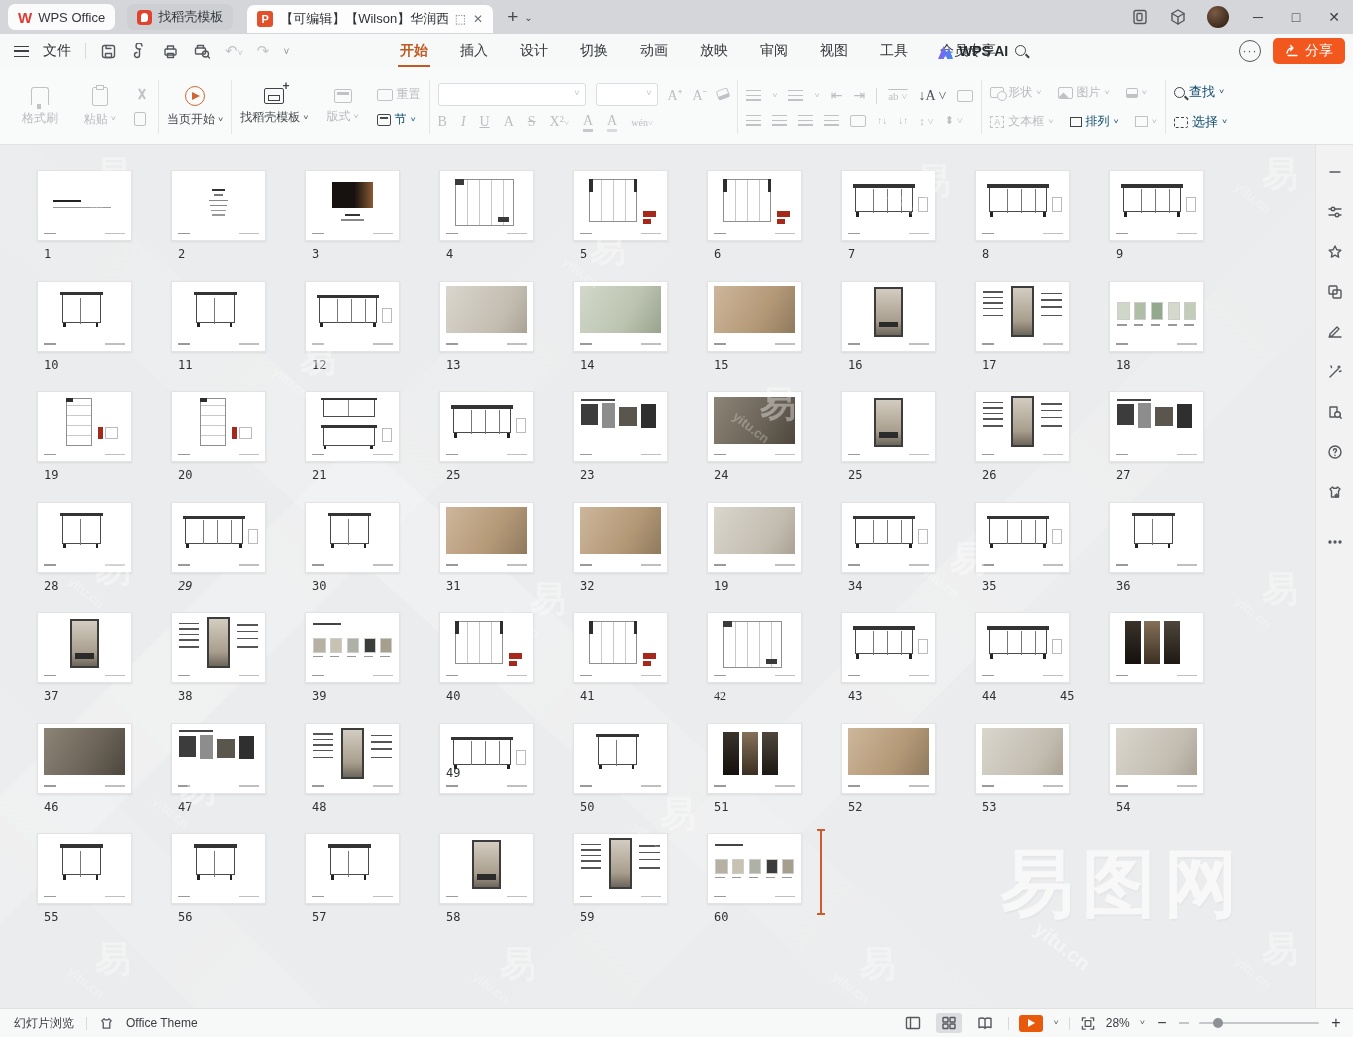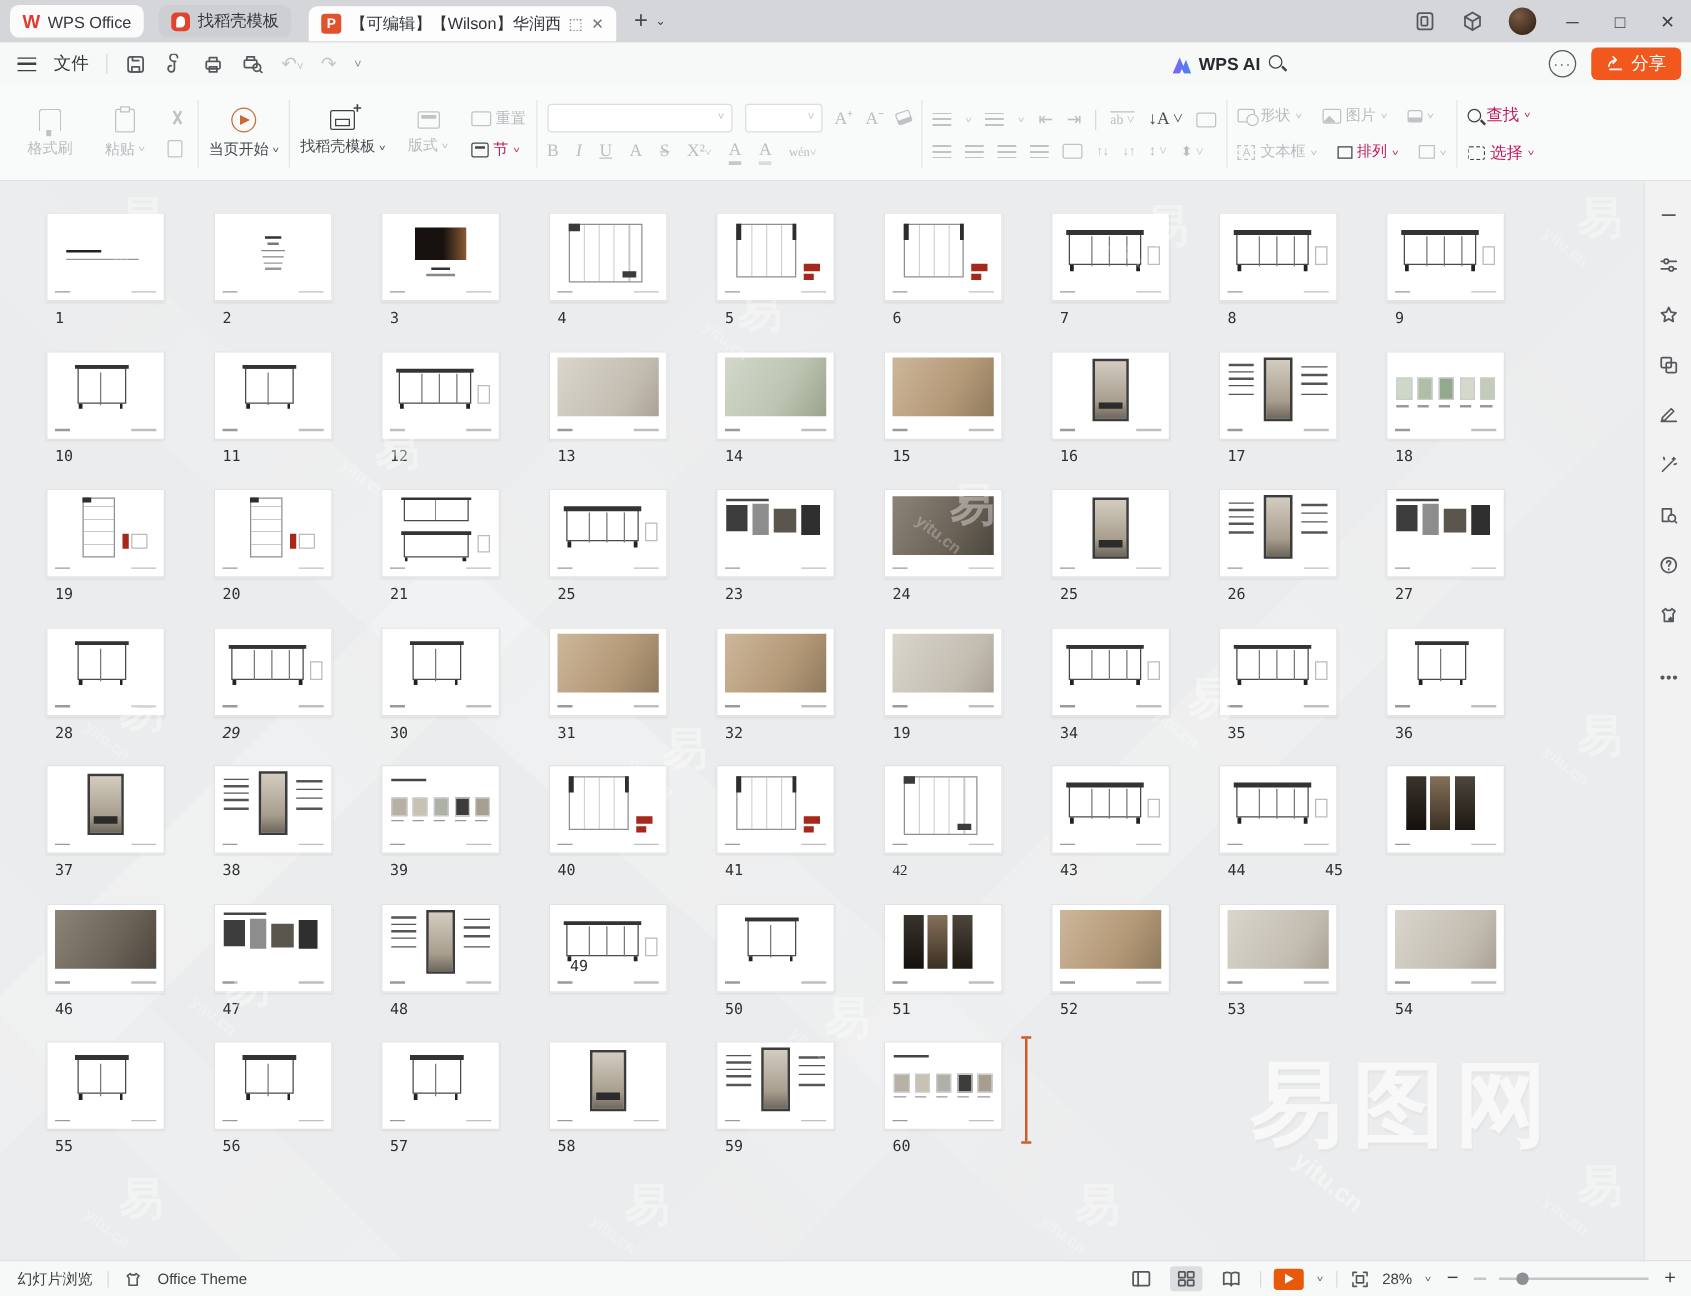--- a/index.html
+++ b/index.html
@@ -52,21 +52,21 @@
   
   .ribbon { height:77px; background:#f9fafa; border-bottom:1px solid #e1e2e4; display:flex; align-items:stretch; padding:4px 0 2px 6px; }
   .rgroup { display:flex; align-items:center; gap:8px; padding:0 8px; }
   .rsep { width:1px; background:#e4e5e7; margin:8px 0; }
   .bigbtn { display:flex; flex-direction:column; align-items:center; justify-content:center; gap:5px;
             font-size:12px; color:#44484d; min-width:52px; cursor:pointer; }
   .bigbtn .lbl { display:flex; align-items:center; gap:3px; white-space:nowrap; }
   .bigbtn.dis { color:#b9bbbf; cursor:default; }
   .chev { font-size:9px; transform:scaleY(.8); }
   .smallcol { display:flex; flex-direction:column; gap:8px; }
-  .smbtn { display:flex; align-items:center; gap:4px; font-size:12px; color:#be185d; cursor:pointer; white-space:nowrap; }
+  .smbtn { display:flex; align-items:center; gap:4px; font-size:12px; color:#0c4a6e; cursor:pointer; white-space:nowrap; }
   .smbtn.dis { color:#b9bbbf; cursor:default; }
   
   .mi { display:inline-block; position:relative; }
   .i-brush { width:18px; height:18px; border:1.5px solid #c0c2c5; border-bottom:none; border-radius:3px 3px 0 0; position:relative; }
   .i-brush::after { content:""; position:absolute; left:5px; top:16px; width:4px; height:5px; background:#c0c2c5; }
   .i-clip { width:16px; height:19px; border:1.5px solid #c0c2c5; border-radius:2px; position:relative; }
   .i-clip::after { content:""; position:absolute; left:3px; top:-3px; width:6px; height:3px; border:1.5px solid #c0c2c5; background:#f9fafa; }
   .i-cut { width:16px; height:16px; position:relative; }
   .i-cut::before,.i-cut::after { content:""; position:absolute; left:7px; top:0; width:1.5px; height:12px; background:#c0c2c5; }
   .i-cut::before { transform:rotate(30deg); } .i-cut::after { transform:rotate(-30deg); }
@@ -194,20 +194,32 @@
     <svg class="lic qico" width="18" height="17" viewBox="0 0 18 17">
         <rect x="2.5" y="5" width="10" height="6" rx="1"></rect>
         <path d="M4.5 5V2.5h6V5"></path>
         <circle cx="12.5" cy="11" r="3"></circle>
         <path d="M14.8 13.3l1.7 1.7"></path>
       </svg>
     <span class="qico dis" style="font-size:15px">↶<span style="font-size:9px">˅</span></span>
     <span class="qico dis" style="font-size:15px">↷</span>
     <span class="qico" style="font-size:10px;color:#8a8d91">˅</span>
   </div>
+  <div class="menus">
+      <span class="menu-item active">开始</span>
+      <span class="menu-item">插入</span>
+      <span class="menu-item">设计</span>
+      <span class="menu-item">切换</span>
+      <span class="menu-item">动画</span>
+      <span class="menu-item">放映</span>
+      <span class="menu-item">审阅</span>
+      <span class="menu-item">视图</span>
+      <span class="menu-item">工具</span>
+      <span class="menu-item">会员专享</span>
+    </div>
   <div class="wpsai">
     <span class="ai-mark"></span>
     <span>WPS AI</span>
   </div>
   <span class="mb-search"><span class="i-search" style="display:inline-block"></span></span>
   <div class="mb-right">
     <span class="more-circ">···</span>
     <button class="share-btn">
       <svg class="lic" width="14" height="14" viewBox="0 0 14 14" style="stroke:#fff">
           <path d="M2 9c.5-3 3-5 6-5M8 4L5.5 1.5M8 4L5.5 6.5M3 11.5h9"></path>
@@ -882,21 +894,21 @@
         <div style="left:12%;top:19%;width:66%;height:5%;background:#333"></div>
         <div style="left:33%;top:26%;width:1%;height:24px;background:#777"></div>
         <div style="left:48%;top:26%;width:1%;height:24px;background:#777"></div>
         <div style="left:63%;top:26%;width:1%;height:24px;background:#777"></div>
         <div style="left:15%;top:60%;width:3%;height:6%;background:#222"></div>
         <div style="left:72%;top:60%;width:3%;height:6%;background:#222"></div>
         <div style="left:82%;top:38%;width:10%;height:22%;border:1px solid #bbb"></div>
         <div class="tm-foot-l"></div>
         <div class="tm-foot-r"></div>
       </div>
-      <span class="snum" style="left: 446px; top: 621px; margin-left: 10px;">49</span>
+      <span class="snum" style="left: 446px; top: 621px;">49</span>
       <div class="thumb" style="left: 573px; top: 577.5px;">
         <div style="left:26%;top:18%;width:42%;height:42%;border:1.5px solid #4a4a4a"></div>
         <div style="left:24%;top:15%;width:46%;height:5%;background:#333"></div>
         <div style="left:45%;top:24%;width:1%;height:26px;background:#777"></div>
         <div style="left:27%;top:60%;width:3%;height:6%;background:#222"></div>
         <div style="left:62%;top:60%;width:3%;height:6%;background:#222"></div>
         <div class="tm-foot-l"></div>
         <div class="tm-foot-r"></div>
       </div>
       <span class="snum" style="left: 580px; top: 654.5px;">50</span>

